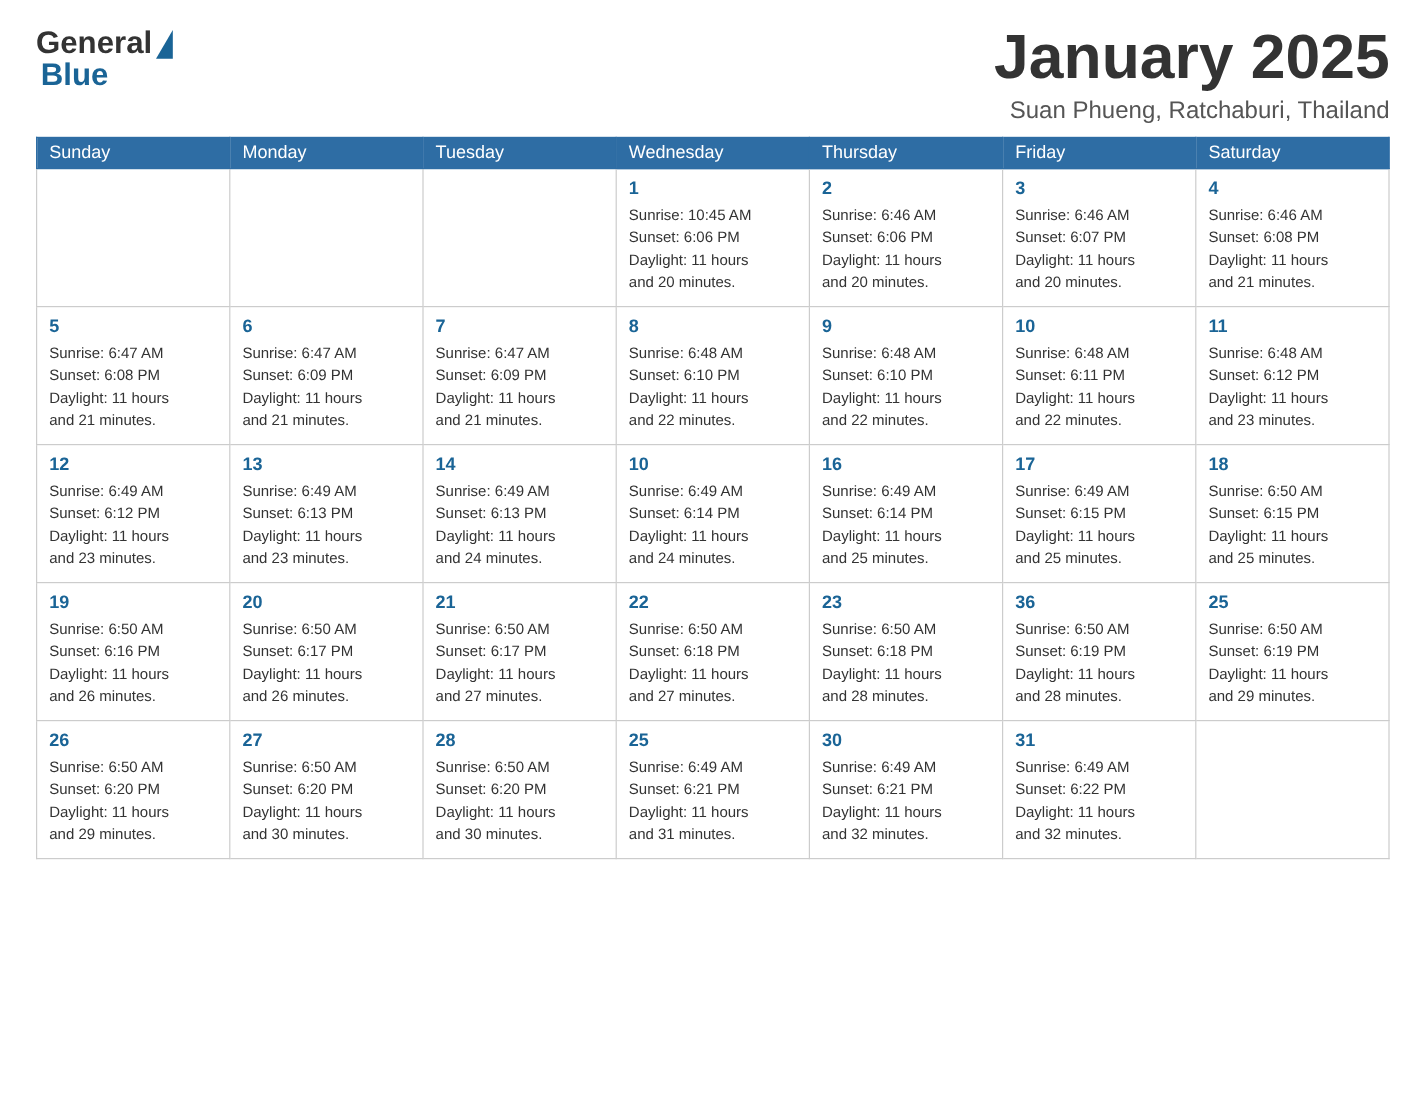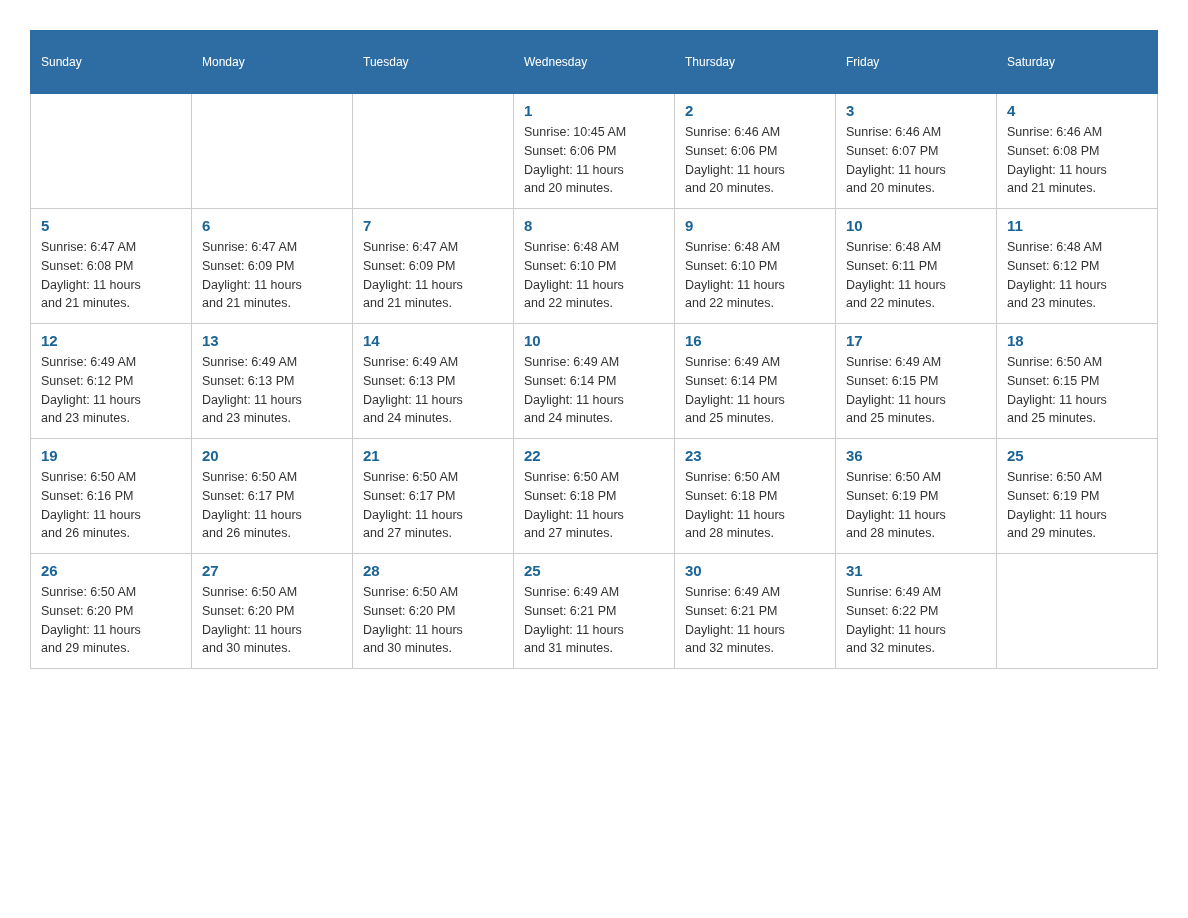--- a/index.html
+++ b/index.html
@@ -62,22 +62,22 @@
     }
     .calendar {
       width: 100%;
       border-collapse: collapse;
       margin-top: 10px;
     }
     .calendar th {
       background-color: #2e6da4;
       color: #fff;
       text-align: left;
-      padding: 24px 10px;
-      font-size: 12px;
+      padding: 4px 10px;
+      font-size: 15px;
       font-weight: normal;
       border: 1px solid #2e6da4;
     }
     .calendar td {
       vertical-align: top;
       border: 1px solid #ccc;
       padding: 8px 10px;
       width: 14.28%;
       font-size: 13px;
       color: #333;
@@ -99,20 +99,31 @@
       background: #fff;
     }
     tr.week-row td {
       height: 115px;
     }
   </style>
 </head>
 <body>
 
 <div class="header">
+  <div class="logo">
+    <div class="logo-top">
+      <span class="logo-general">General</span>
+      <div class="logo-triangle"></div>
+    </div>
+    <span class="logo-blue">Blue</span>
+  </div>
+  <div class="title-section">
+    <div class="month-title">January 2025</div>
+    <div class="location">Suan Phueng, Ratchaburi, Thailand</div>
+  </div>
 </div>
 
 <table class="calendar">
   <thead>
     <tr>
     <th>Sunday</th>
         <th>Monday</th>
         <th>Tuesday</th>
         <th>Wednesday</th>
         <th>Thursday</th>

